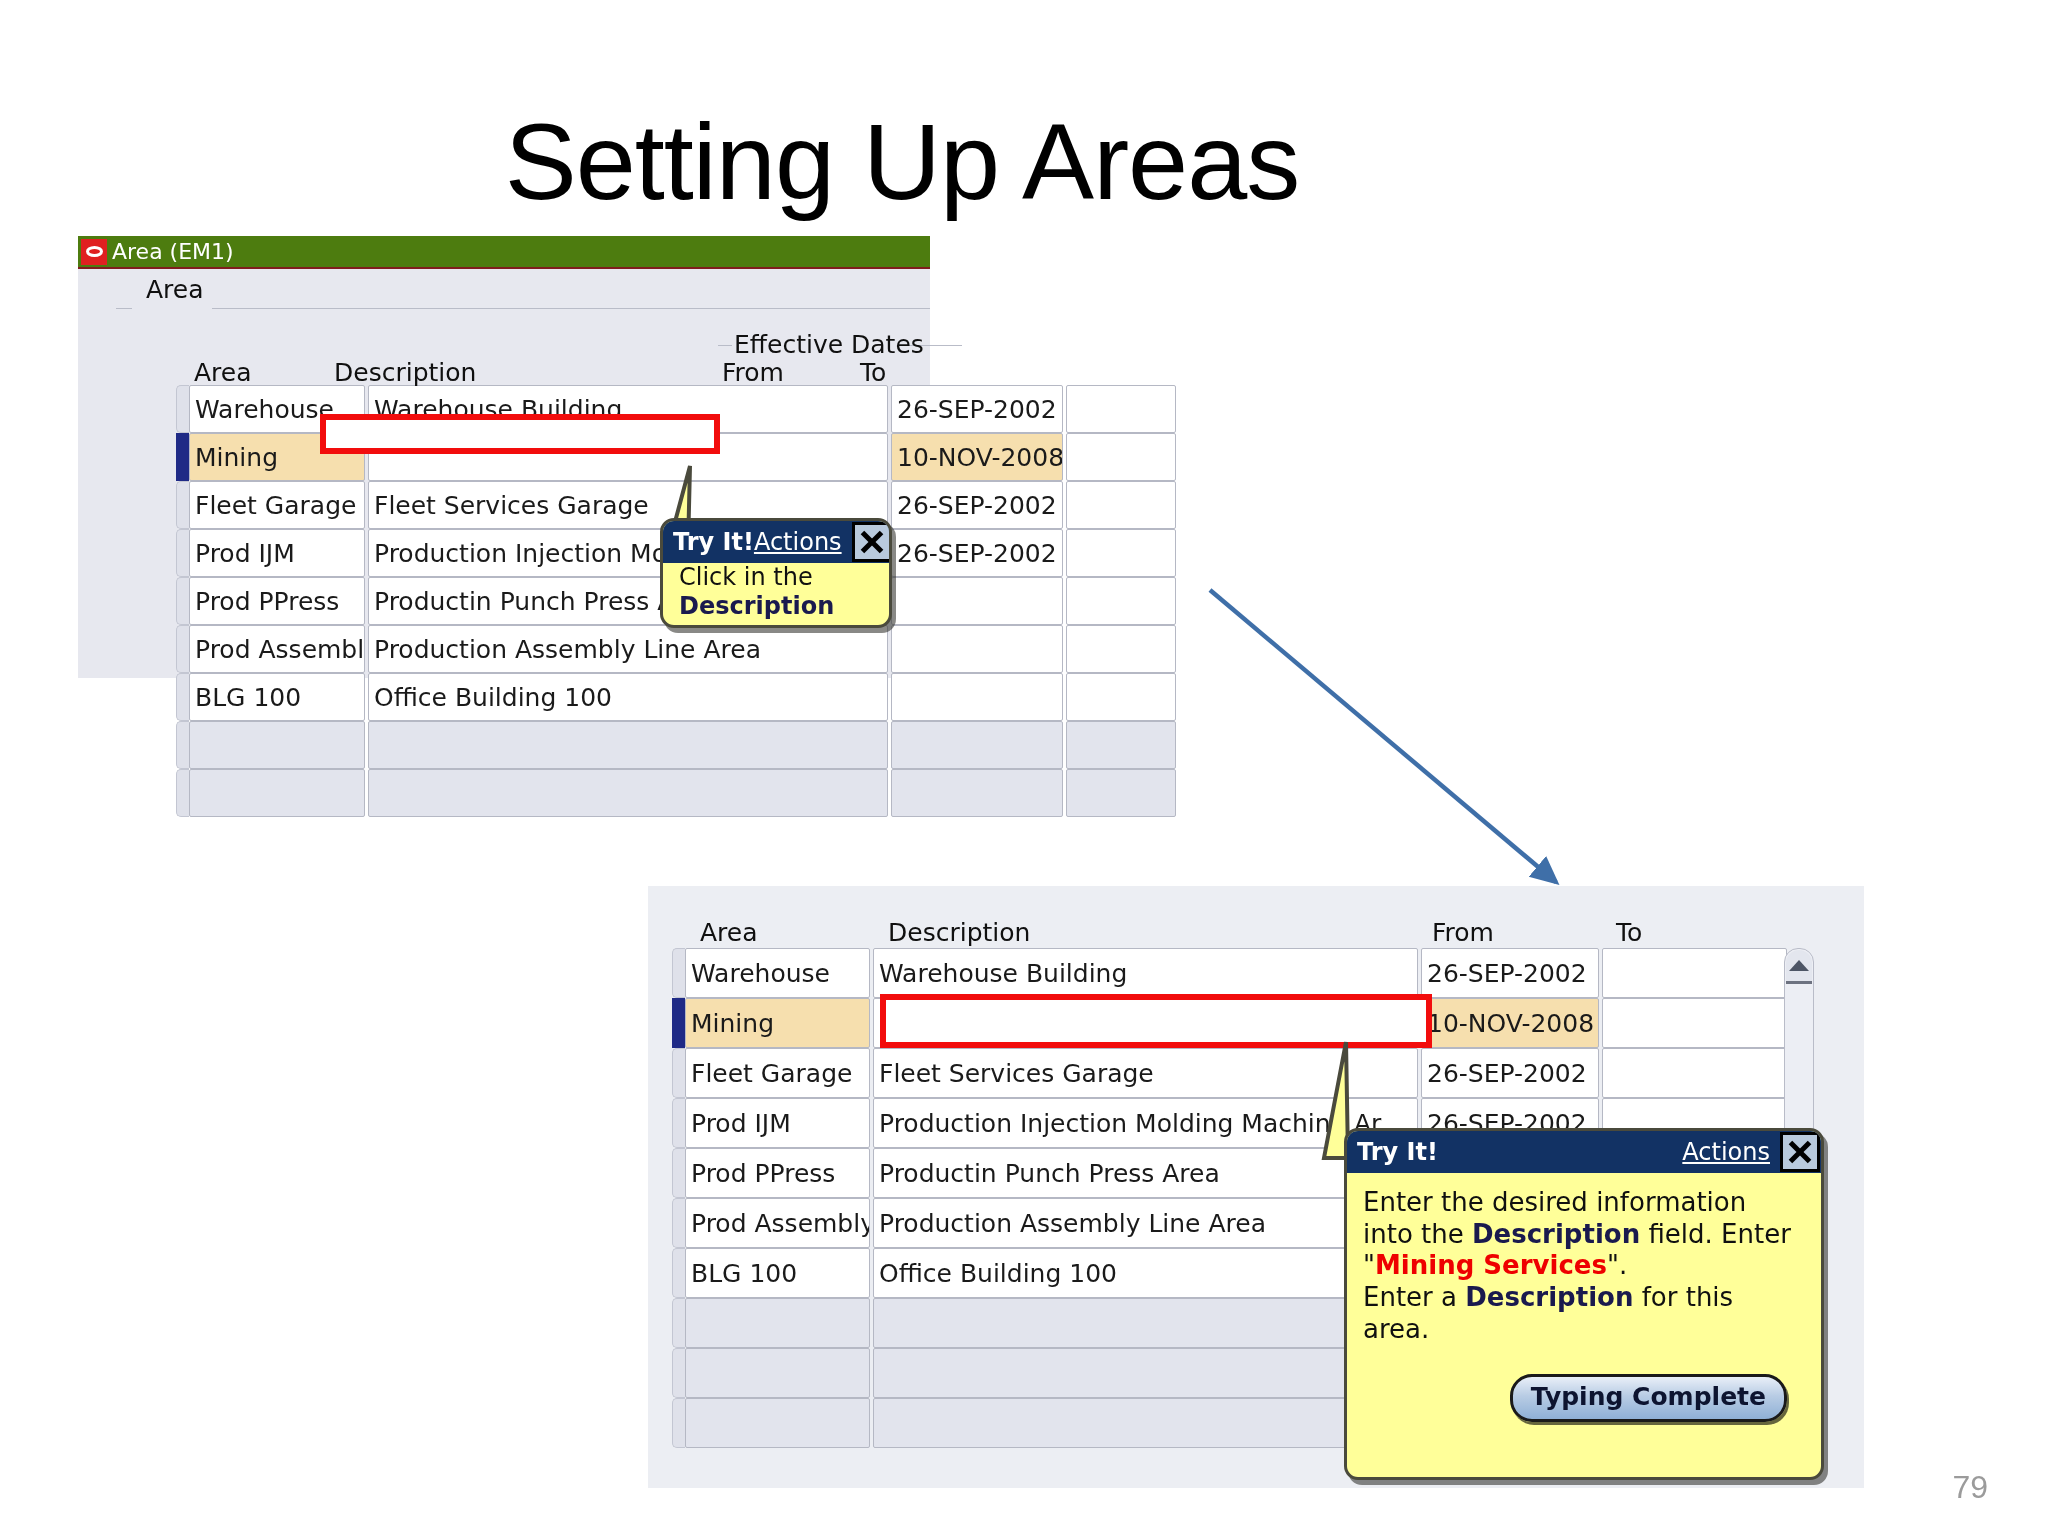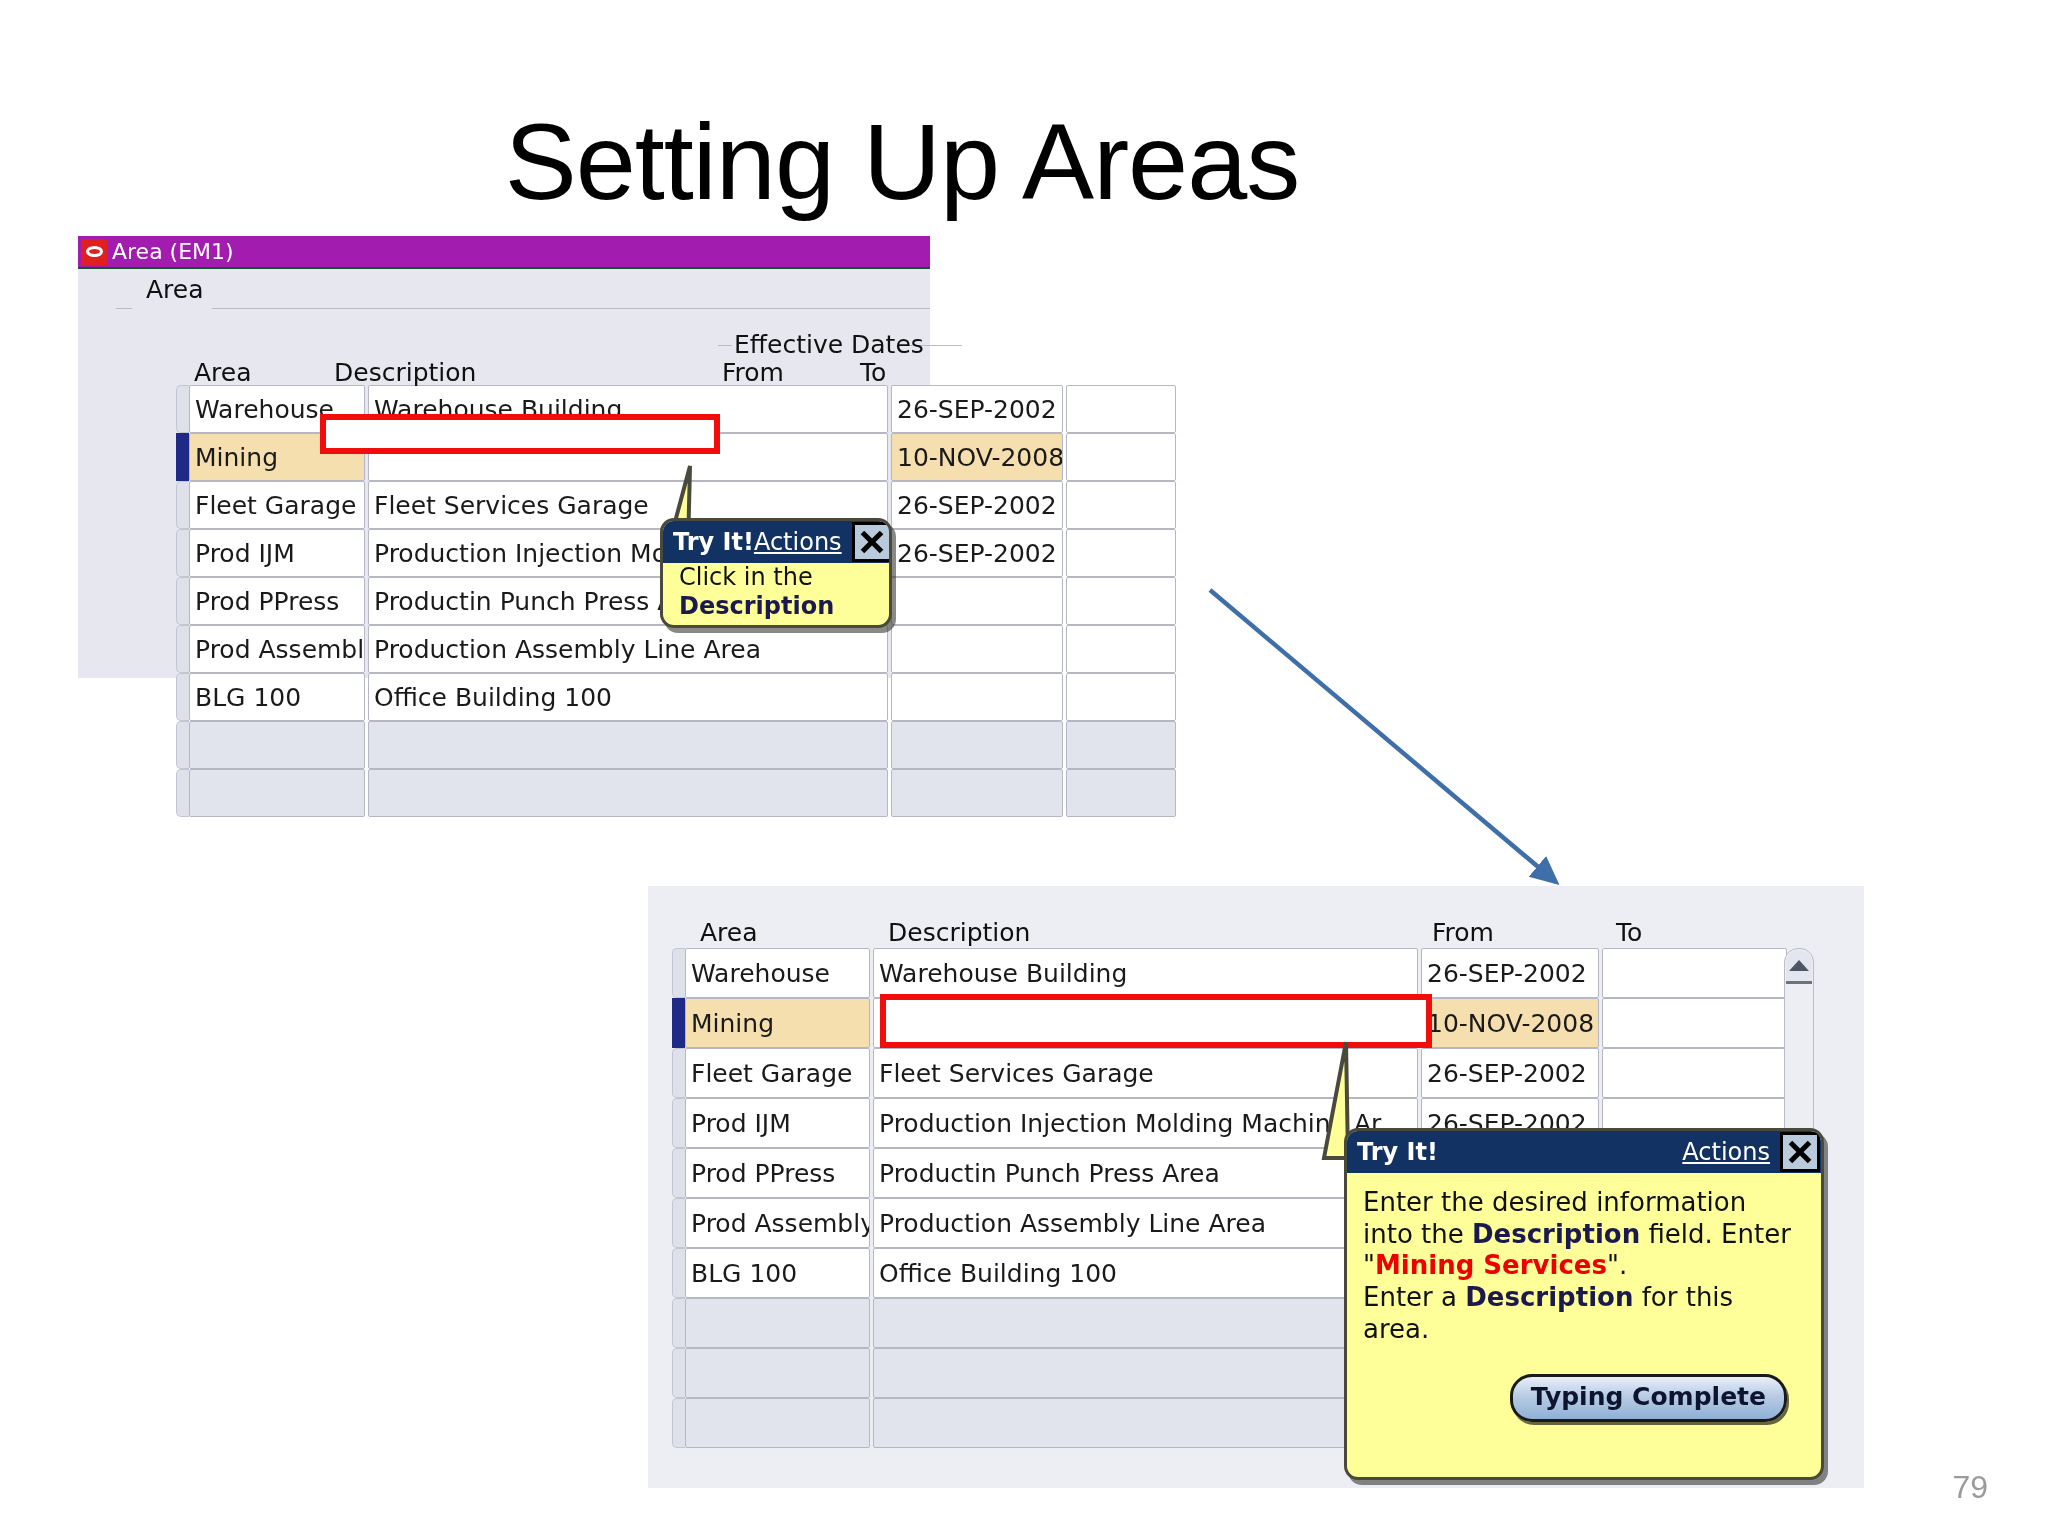--- a/index.html
+++ b/index.html
@@ -33,26 +33,26 @@
   }
 
   
   .oracle-win{
     position:absolute;
     background:#e7e8ef;
     box-sizing:border-box;
   }
   .titlebar{
     height:33px;
-    background:#a21caf;
+    background:#4d7c0f;
     display:flex;
     align-items:center;
     padding-left:3px;
     box-sizing:border-box;
-    border-bottom:2px solid #14532d;
+    border-bottom:2px solid #7f1d1d;
   }
   .oracle-logo{
     width:26px;height:26px;
     background:#e02020;
     display:flex;align-items:center;justify-content:center;
     margin-right:5px;
     flex:0 0 auto;
   }
   .oracle-logo i{
     display:block;

